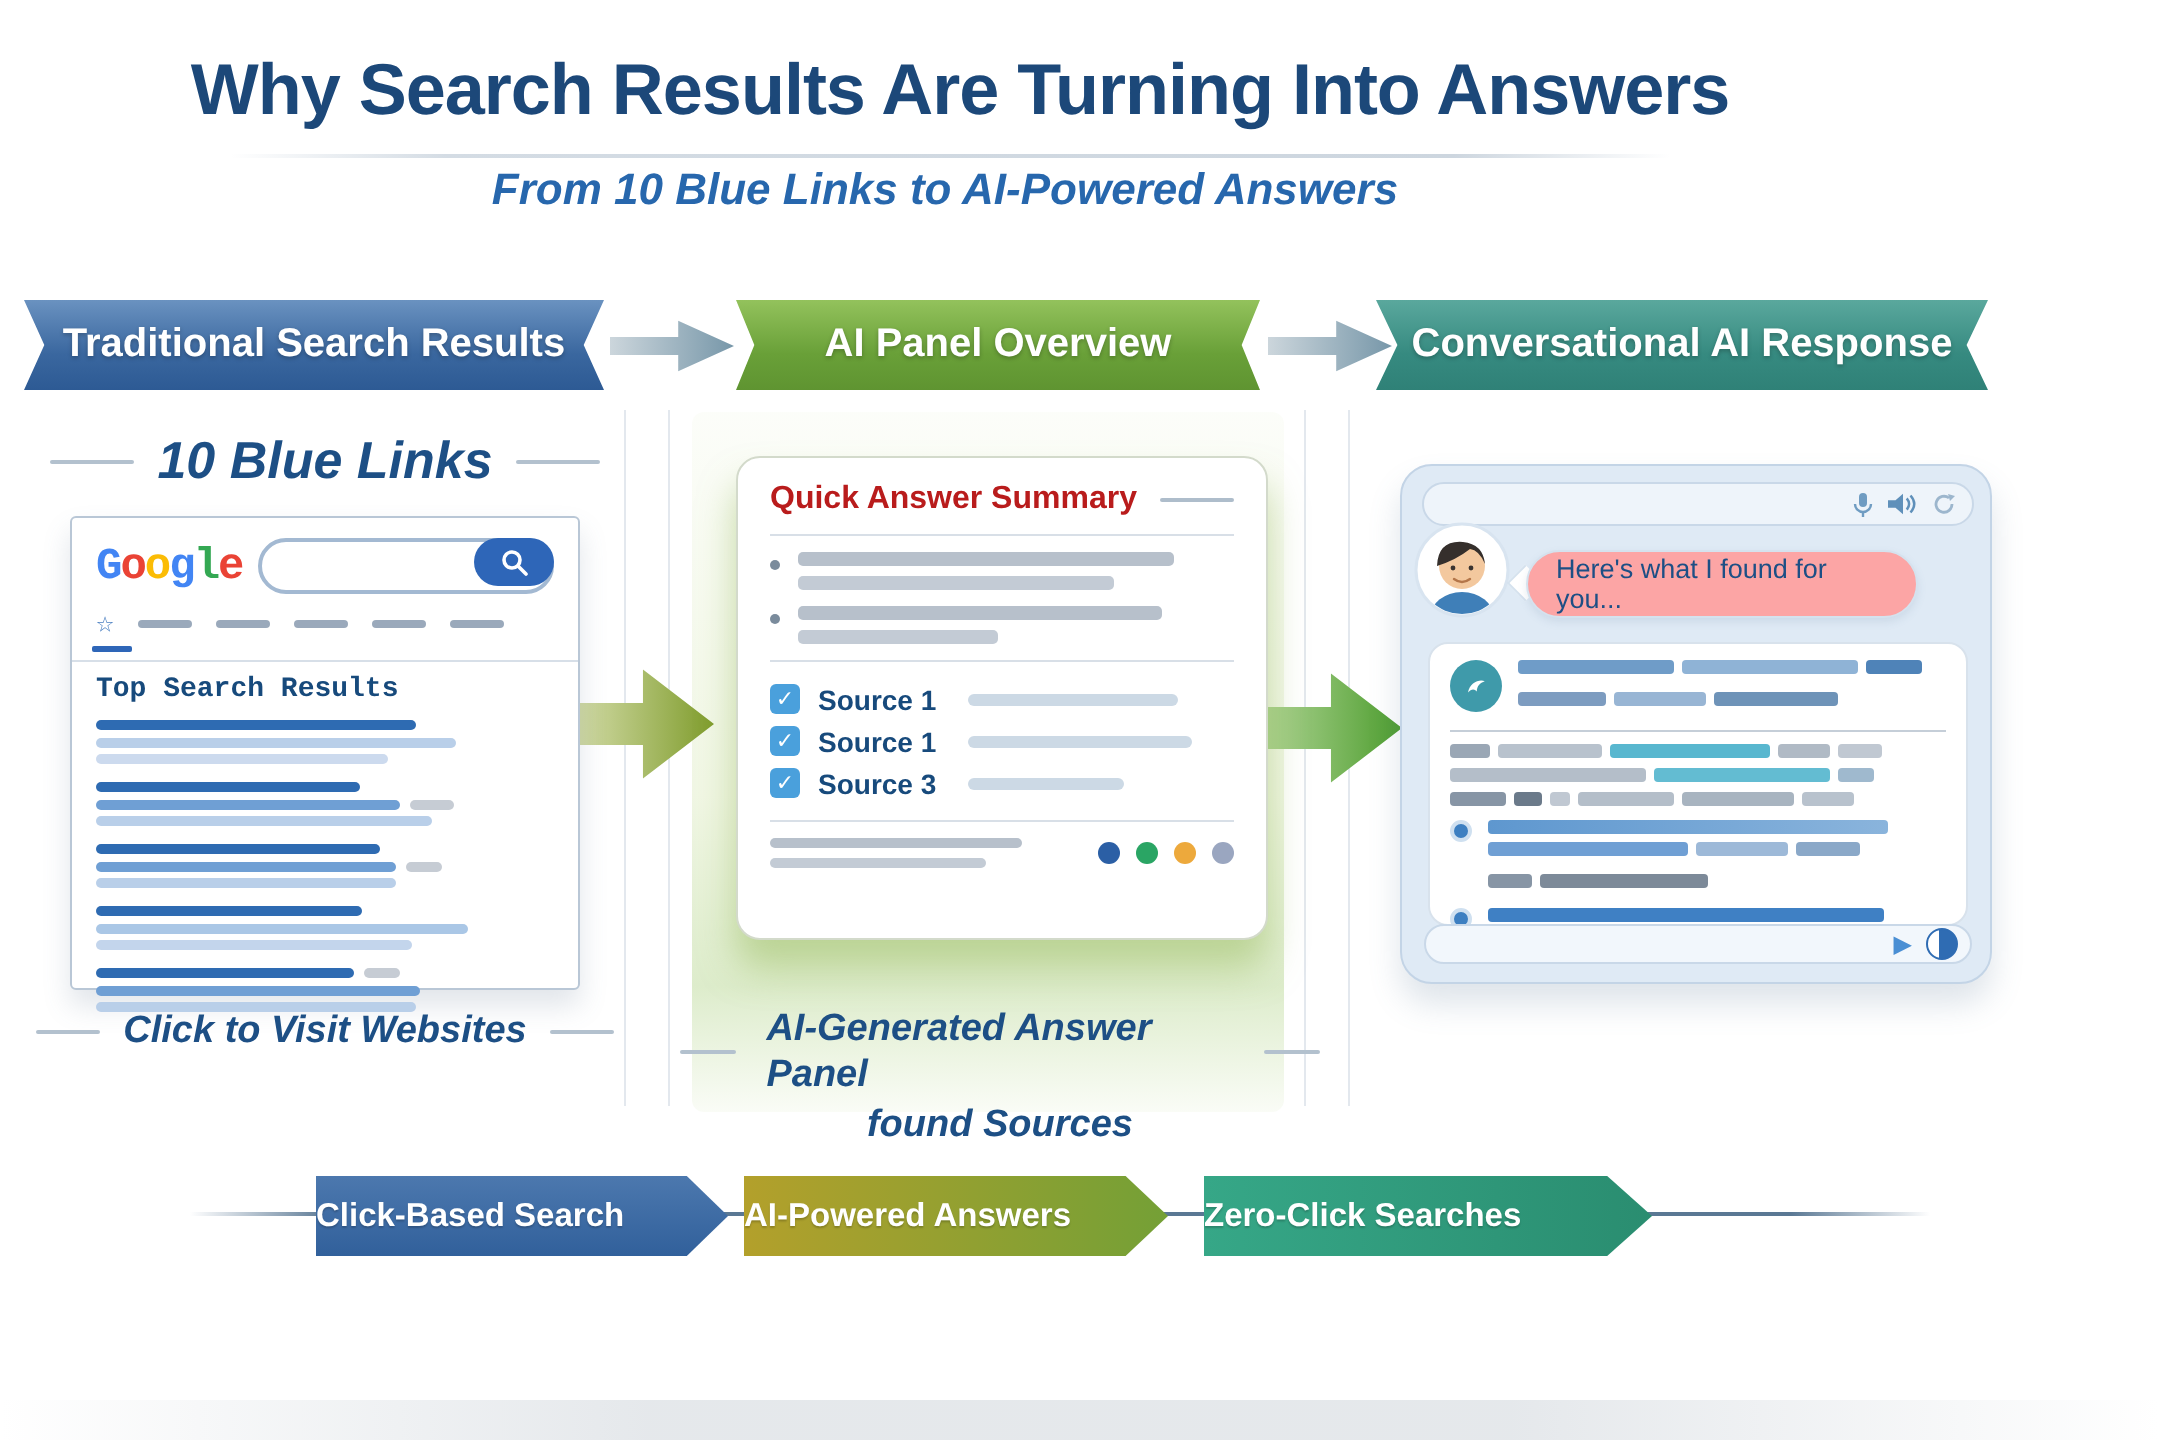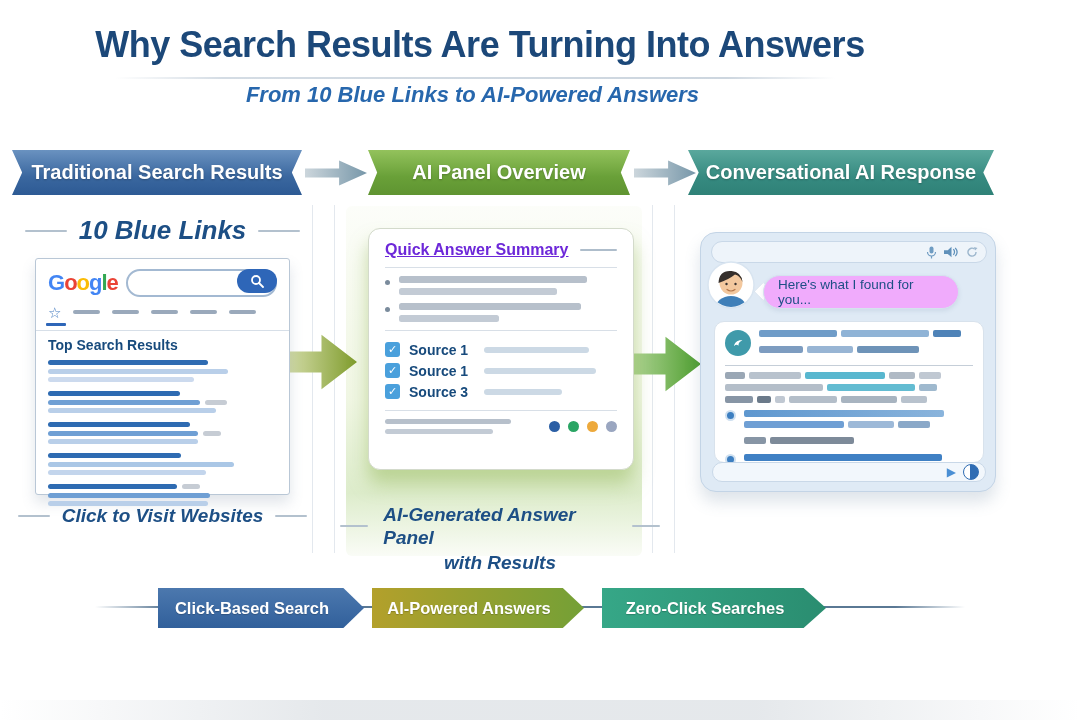--- a/index.html
+++ b/index.html
@@ -47,41 +47,41 @@
   .two-line{flex-direction:column;gap:2px;line-height:23px;}
   .two-line-wrap{display:flex;align-items:center;gap:15px;}
 
   
   .bar{display:block;height:5px;border-radius:2.5px;}
   .seg-row{display:flex;gap:5px;align-items:center;}
 
   
   .browser-card{position:absolute;left:35px;top:258px;width:255px;height:237px;background:#fff;
          border:1px solid #b9c7d6;border-radius:3px;box-shadow:0 8px 14px rgba(90,110,140,.18);
-         padding:8px 12px;box-sizing:border-box;}
+         padding:8px 12px;box-sizing:border-box;font-family:Liberation Mono, monospace;}
   .browser-top{display:flex;align-items:center;gap:8px;height:32px;}
   .google-logo{font-size:22px;font-weight:bold;letter-spacing:-1px;}
   .g-blue{color:#4285F4;} .g-red{color:#EA4335;} .g-yellow{color:#FBBC05;} .g-green{color:#34A853;}
   .search-pill{flex:1;height:24px;border:2px solid #a3b9d2;border-radius:14px;position:relative;background:#fff;}
   .search-btn{position:absolute;right:-2px;top:-2px;width:40px;height:24px;border-radius:14px;
          background:#2e66b8;display:flex;align-items:center;justify-content:center;}
   .tabs-row{display:flex;align-items:center;gap:12px;height:22px;margin-top:2px;}
   .star-wrap{position:relative;color:#4a7fc1;font-size:15px;line-height:15px;}
   .star-underline{position:absolute;left:-2px;bottom:-6px;width:20px;height:3px;background:#2e66b8;border-radius:1px;}
   .tab-dash{width:27px;height:4px;background:#9aa9bb;border-radius:2px;}
   .card-divider{height:1px;background:#d7dfe8;margin:7px -12px 6px;}
   .results-title{font-size:14px;font-weight:bold;color:#174a7c;margin:2px 0 7px;}
   .result-group{display:flex;flex-direction:column;gap:3.5px;margin-bottom:9px;}
 
   
   .answer-card{position:absolute;left:368px;top:228px;width:266px;height:242px;background:#fff;
          border:1px solid #d3dacb;border-radius:12px;box-shadow:0 14px 18px rgba(150,185,90,.5);
          padding:12px 16px;box-sizing:border-box;}
   .sec-title-row{display:flex;align-items:center;}
-  .sec-title{font-size:16px;font-weight:bold;color:#6d28d9;text-decoration:underline;}
+  .sec-title{font-size:16px;font-weight:bold;color:#b91c1c;}
   .tail{flex:1;height:2px;background:#93a7ba;margin-left:12px;opacity:.75;border-radius:1px;}
   .hr{height:1px;background:#d8dfe7;margin:8px 0;}
   .bullet-row{display:flex;gap:9px;margin:6px 0 8px;}
   .b-dot{width:5px;height:5px;border-radius:50%;background:#7a8b9c;margin-top:4px;flex:none;}
   .b-stack{display:flex;flex-direction:column;gap:5px;}
   .src-row{display:flex;align-items:center;gap:9px;height:21px;}
   .checkbox{width:15px;height:15px;border-radius:3px;background:#4aa0dc;color:#fff;font-size:11px;
          display:flex;align-items:center;justify-content:center;flex:none;}
   .src-label{font-size:14px;font-weight:600;color:#174a7c;width:66px;}
   .src-bar{height:6px;border-radius:3px;background:#ccd9e5;}
@@ -90,21 +90,21 @@
   .dot{width:11px;height:11px;border-radius:50%;}
   .dot1{background:#2b5fa5;} .dot2{background:#2aa564;} .dot3{background:#eda93c;} .dot4{background:#9aa6c0;}
 
   
   .chat-panel{position:absolute;left:700px;top:232px;width:296px;height:260px;background:#dfeaf5;
          border:1px solid #c3d4e6;border-radius:16px;box-shadow:0 10px 16px rgba(90,120,150,.2);box-sizing:border-box;}
   .chat-top-pill{position:absolute;left:10px;top:8px;width:276px;height:22px;background:#eef4fa;
          border:1px solid #c9d8e8;border-radius:12px;display:flex;align-items:center;
          justify-content:flex-end;gap:7px;padding-right:8px;box-sizing:border-box;}
   .avatar{position:absolute;left:6px;top:28px;width:48px;height:48px;}
-  .bubble{position:absolute;left:62px;top:42px;width:196px;height:34px;background:#f0abfc;border:1px solid #d5e2ee;
+  .bubble{position:absolute;left:62px;top:42px;width:196px;height:34px;background:#fca5a5;border:1px solid #d5e2ee;
          border-radius:17px;display:flex;align-items:center;padding:0 14px;box-sizing:border-box;
          font-size:13.5px;color:#1d4f85;box-shadow:0 2px 4px rgba(100,130,160,.15);justify-content:flex-end;}
   .bubble-tail{position:absolute;left:55px;top:52px;width:12px;height:12px;background:#fff;
          border-left:1px solid #d5e2ee;border-bottom:1px solid #d5e2ee;transform:rotate(45deg);}
   .chat-inner{position:absolute;left:13px;top:88px;width:270px;height:142px;background:#fff;
          border:1px solid #d8e2ec;border-radius:10px;padding:8px 10px;box-sizing:border-box;overflow:hidden;}
   .ci-head{display:flex;gap:8px;align-items:flex-start;}
   .bot-circle{width:26px;height:26px;border-radius:50%;background:#3f9aaa;flex:none;
          display:flex;align-items:center;justify-content:center;}
   .ci-hr{height:1px;background:#c5ced8;margin:7px 0 6px;}
@@ -114,21 +114,21 @@
   .chat-bottom-pill{position:absolute;left:11px;bottom:9px;width:274px;height:20px;background:#f2f7fc;
          border:1px solid #c9d8e8;border-radius:11px;display:flex;align-items:center;justify-content:flex-end;
          gap:7px;padding-right:6px;box-sizing:border-box;}
   .send{color:#4a8fd4;font-size:12px;line-height:12px;}
   .voice-toggle{width:14px;height:14px;border-radius:50%;border:1px solid #2f6cb3;
          background:linear-gradient(90deg,#ffffff 0 40%,#2f6cb3 40%);}
 
   
   .timeline-line{position:absolute;left:95px;top:606px;width:870px;height:2px;
          background:linear-gradient(90deg,rgba(90,120,150,0),#5a7894 8%,#5a7894 92%,rgba(90,120,150,0));}
-  .chev{position:absolute;top:588px;height:40px;display:flex;align-items:center;justify-content:center;
+  .chev{position:absolute;top:588px;height:40px;display:flex;align-items:center;
          padding-right:18px;box-sizing:border-box;color:#fff;font-weight:bold;font-size:16.5px;
          text-shadow:0 1px 1px rgba(0,0,0,.2);
          clip-path:polygon(0 0,90% 0,100% 50%,90% 100%,0 100%);}
   .chev1{left:158px;width:206px;background:linear-gradient(180deg,#4c78ae,#31609b);}
   .chev2{left:372px;width:212px;background:linear-gradient(90deg,#b3a02b,#74a036);}
   .chev3{left:602px;width:224px;background:linear-gradient(90deg,#36a787,#2a8d70);}
 
   .bottom-smudge{position:absolute;left:0;top:700px;width:1080px;height:20px;
          background:linear-gradient(90deg,rgba(190,198,206,0),rgba(190,198,206,.4) 30%,rgba(190,198,206,.4) 70%,rgba(190,198,206,0));}
 </style>
@@ -292,21 +292,21 @@
       </span>
     </div>
   </div>
 
   <div class="caption-row caption two-line" style="left:340px;top:503px;width:320px;">
     <span class="two-line-wrap">
       <span class="dash" style="width:30px"></span>
       <span>AI-Generated Answer Panel</span>
       <span class="dash" style="width:30px"></span>
     </span>
-    <span>with Results</span>
+    <span>found Sources</span>
   </div>
 
   <div class="chat-panel">
     <div class="chat-top-pill">
       <svg width="11" height="13" viewBox="0 0 11 13">
           <rect x="3.5" y="0.5" width="4" height="7" rx="2" fill="#6f9cc2"></rect>
           <path d="M1.5 6 a4 4 0 0 0 8 0" fill="none" stroke="#6f9cc2" stroke-width="1.2"></path>
           <line x1="5.5" y1="10" x2="5.5" y2="12.5" stroke="#6f9cc2" stroke-width="1.2"></line>
         </svg>
       <svg width="15" height="12" viewBox="0 0 16 12">

